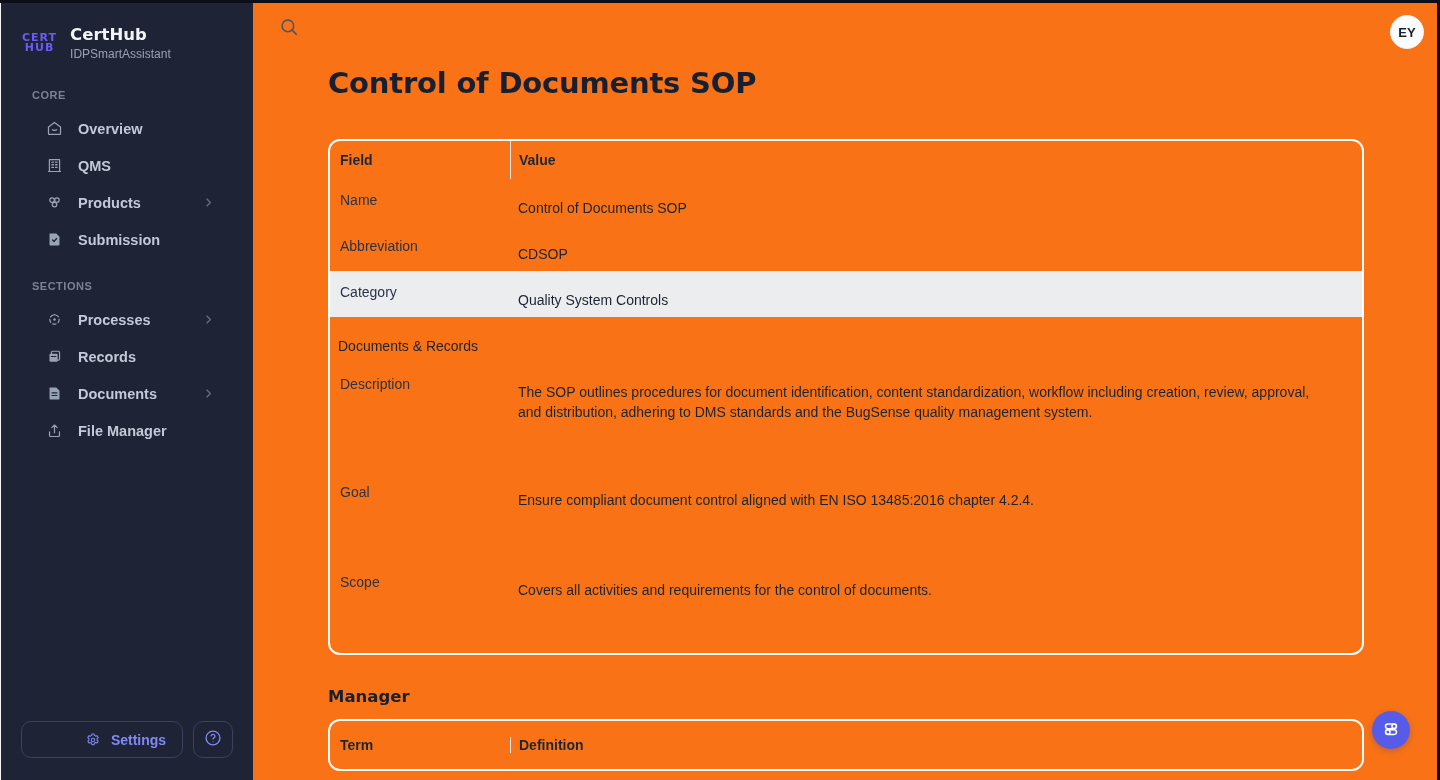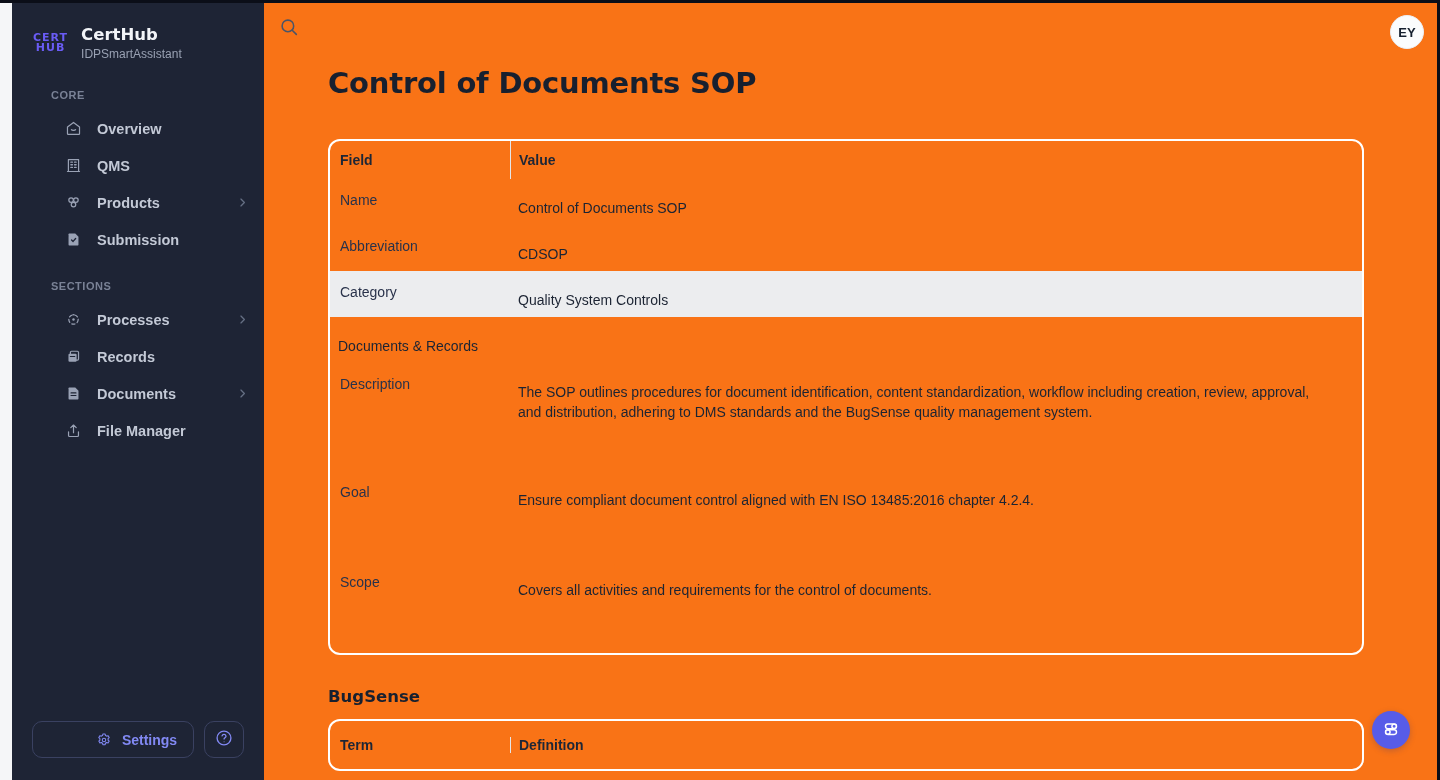--- a/index.html
+++ b/index.html
@@ -3,27 +3,27 @@
 <meta charset="utf-8">
 <style>
   * { margin:0; padding:0; box-sizing:border-box; }
   html,body { width:1440px; height:780px; overflow:hidden; }
   body { font-family:"Liberation Sans", sans-serif; background:#F5F6F8; position:relative; }
 
   .top-edge { position:fixed; top:0; left:0; width:1440px; height:3px; background:#0B0E18; z-index:60; }
   .right-edge { position:fixed; top:0; right:0; width:3px; height:780px; background:#0B0E18; z-index:60; }
 
   
-  .sidebar { position:fixed; left:12px; top:0; width:252px; height:780px; background:#1E2435; display:flex; flex-direction:column; z-index:10; }
+  .sidebar { position:fixed; left:1px; top:0; width:252px; height:780px; background:#1E2435; display:flex; flex-direction:column; z-index:10; }
   .brand { display:flex; align-items:center; gap:13px; padding:25px 18px 28px 21px; }
   .logo-mark { color:#6A5CF5; font-family:"DejaVu Sans", sans-serif; font-weight:bold; font-size:11px; line-height:0.92; letter-spacing:1px; text-align:center; }
   .brand-name { font-size:16.5px; font-weight:700; color:#F2F4F8; font-family:"DejaVu Sans", sans-serif; }
   .brand-sub { font-size:12px; color:#99A1B3; margin-top:3px; }
 
-  .nav { padding:0 6px;margin-left:31px; }
+  .nav { padding:0 29px; }
   .nav-label { font-size:11px; font-weight:700; letter-spacing:0.5px; color:#7A8296; padding:0 0 11px 2px; }
   .nav-label + .nav-label, .nav-item + .nav-label { margin-top:24px; }
   .nav-item { display:flex; align-items:center; gap:15px; height:33px; padding:0 8px 0 15px; border-radius:8px; color:#C3C9D6; font-size:14.5px; font-weight:600; margin-bottom:4px; cursor:pointer; }
   .nav-icon { width:18px; height:18px; display:flex; align-items:center; justify-content:center; flex:0 0 auto; }
   .chev { margin-left:auto; display:flex; align-items:center; }
 
   .sidebar-bottom { margin-top:auto; display:flex; gap:10px; padding:20px 20px 22px; }
   .settings-btn { flex:1; height:37px; border:1px solid #3A4161; border-radius:10px; display:flex; align-items:center; justify-content:center; gap:9px; color:#8289F4; font-size:14px; font-weight:600; background:transparent; cursor:pointer; font-family:"Liberation Sans",sans-serif;padding-left:46px; }
   .help-btn { width:40px; height:37px; border:1px solid #3A4161; border-radius:10px; display:flex; align-items:center; justify-content:center; background:transparent; cursor:pointer; }
 
@@ -233,21 +233,21 @@
           <div class="cell-field">Goal</div>
           <div class="cell-value">Ensure compliant document control aligned with EN ISO 13485:2016 chapter 4.2.4.</div>
         </div>
         <div class="grid-2 details-row">
           <div class="cell-field">Scope</div>
           <div class="cell-value">Covers all activities and requirements for the control of documents.</div>
         </div>
       </div>
   </section>
 
-  <h2 class="glossary-title">BugSense</h2>
+  <h2 class="glossary-title">Manager</h2>
   <section class="glossary-table grid-2">
     <div class="hcell">Term</div>
     <div class="hcell">Definition</div>
   </section>
 </main>
 
 <button class="fab">
   <span>
     <svg width="22" height="22" viewBox="0 0 24 24" fill="none" stroke="#FFFFFF" stroke-width="1.6">
         <rect x="6" y="6.6" width="12" height="5" rx="2.5"></rect>

